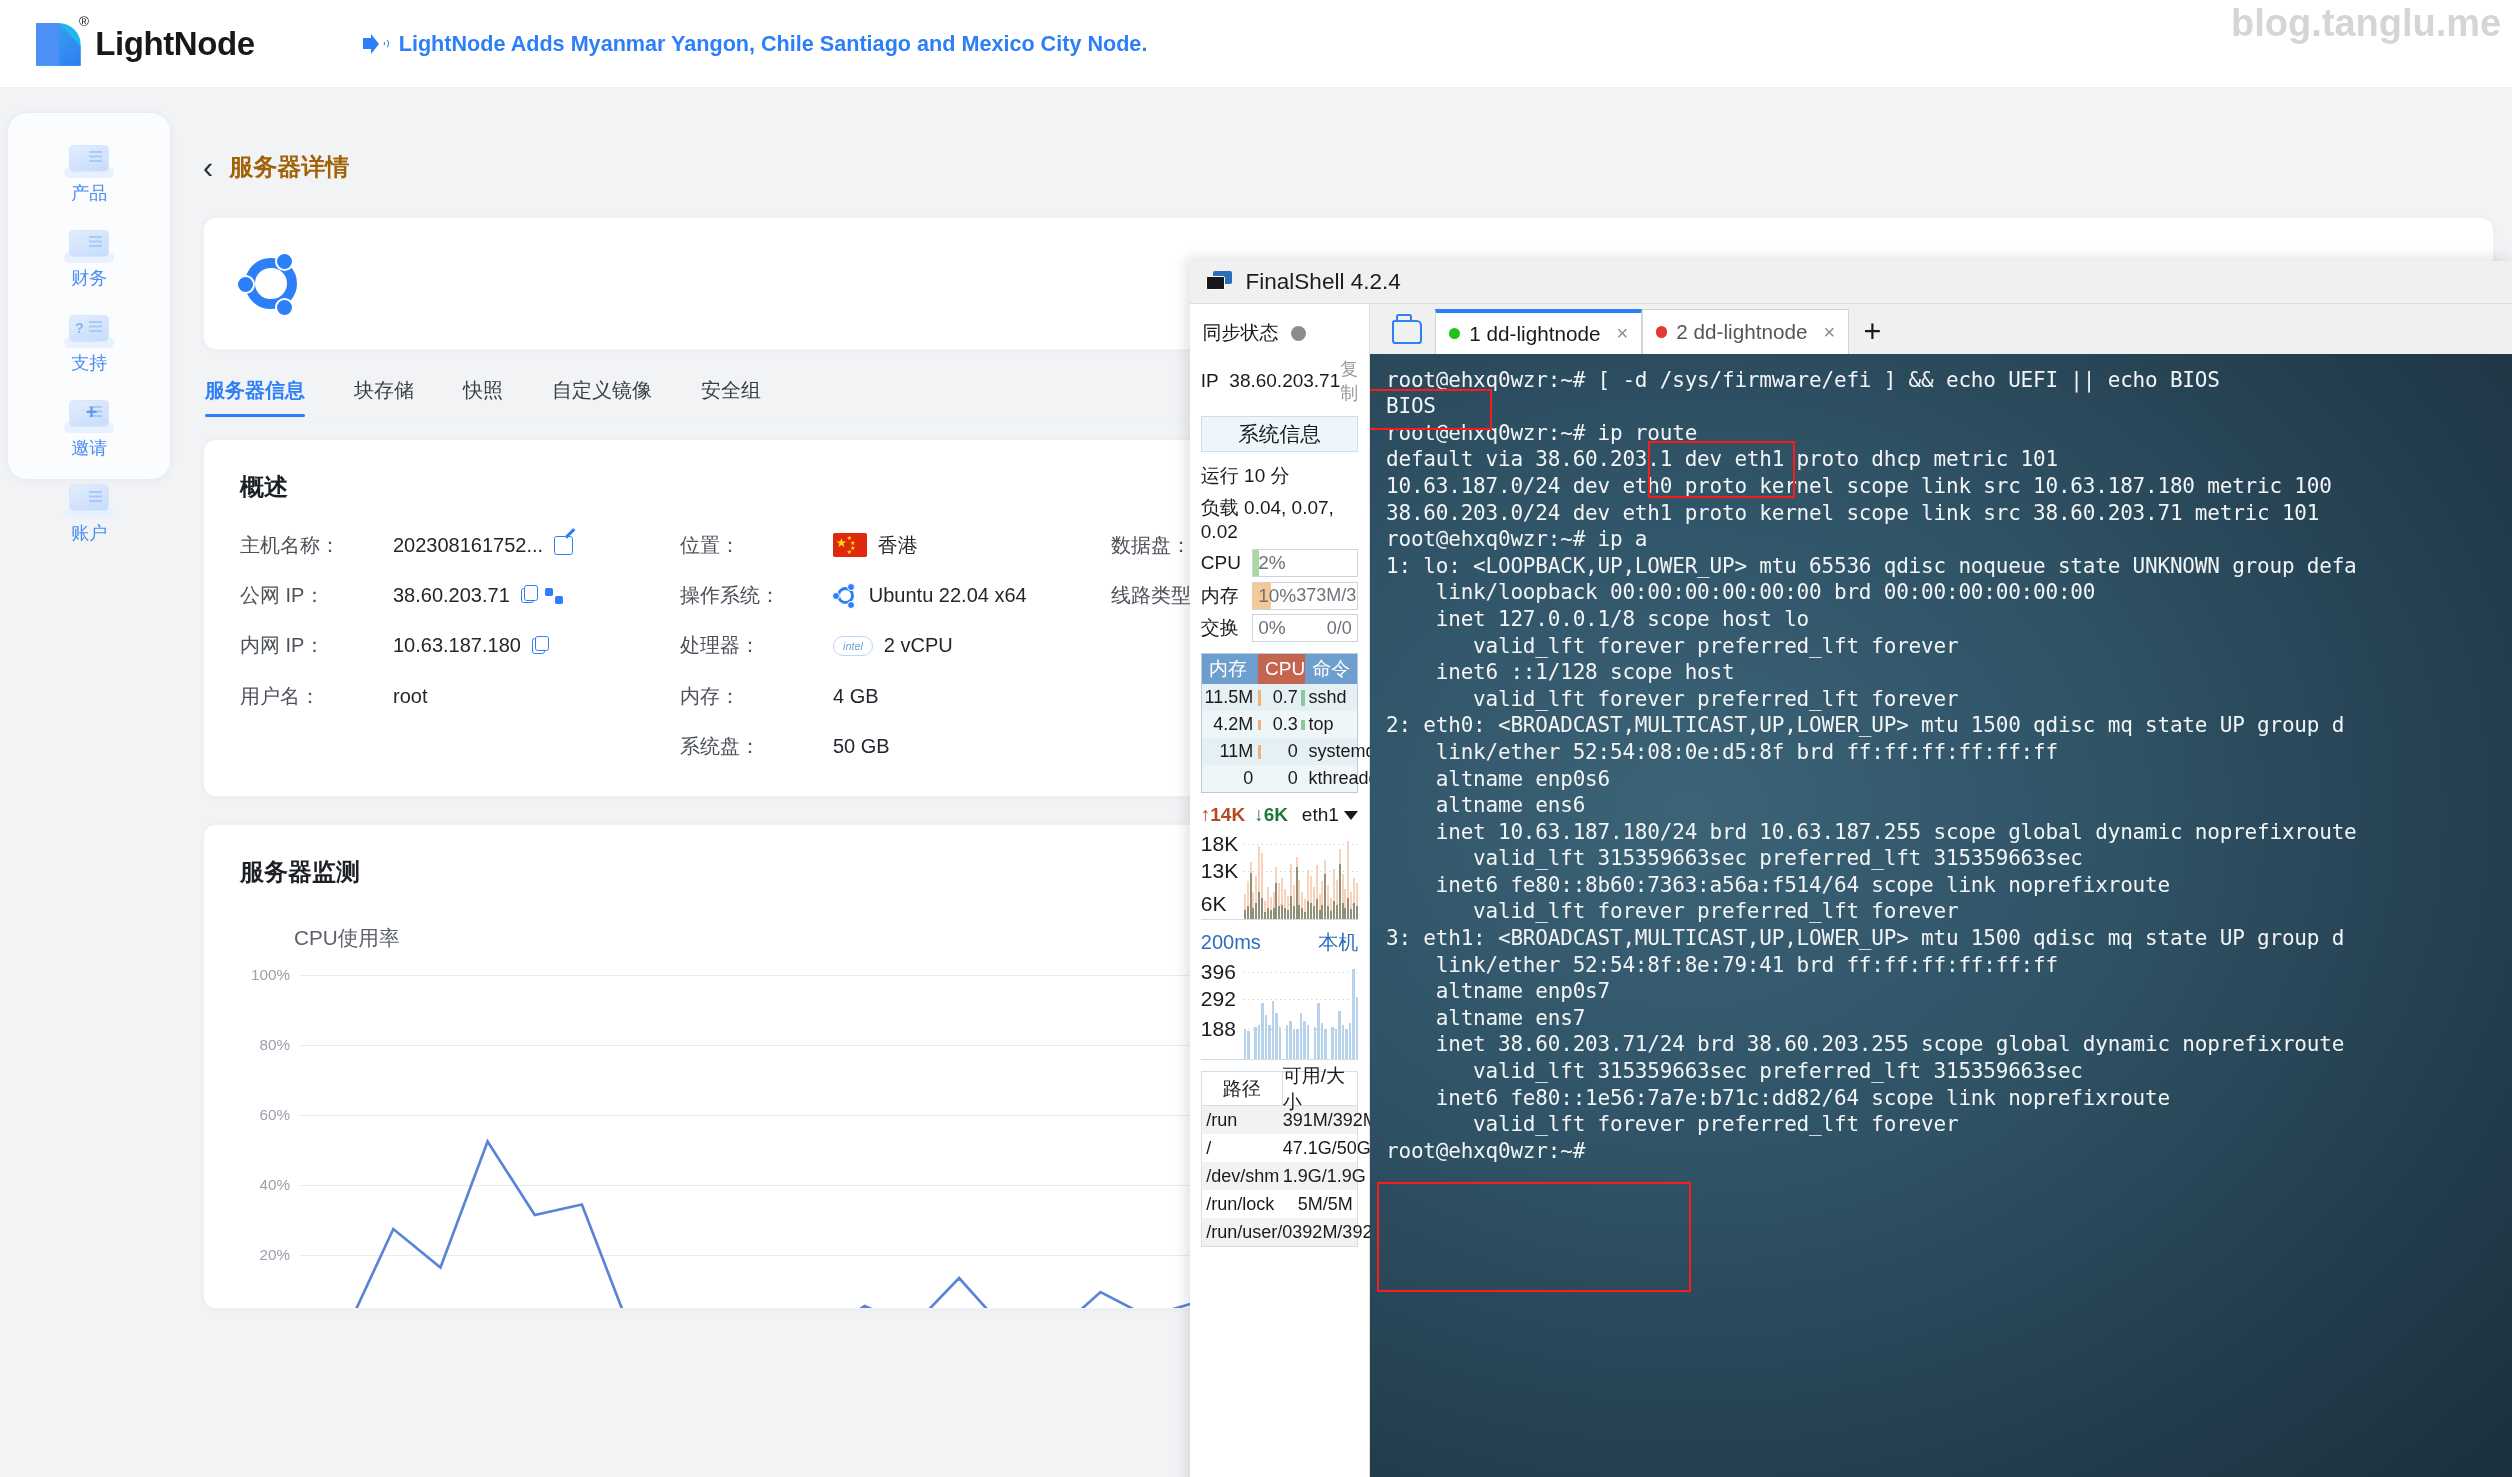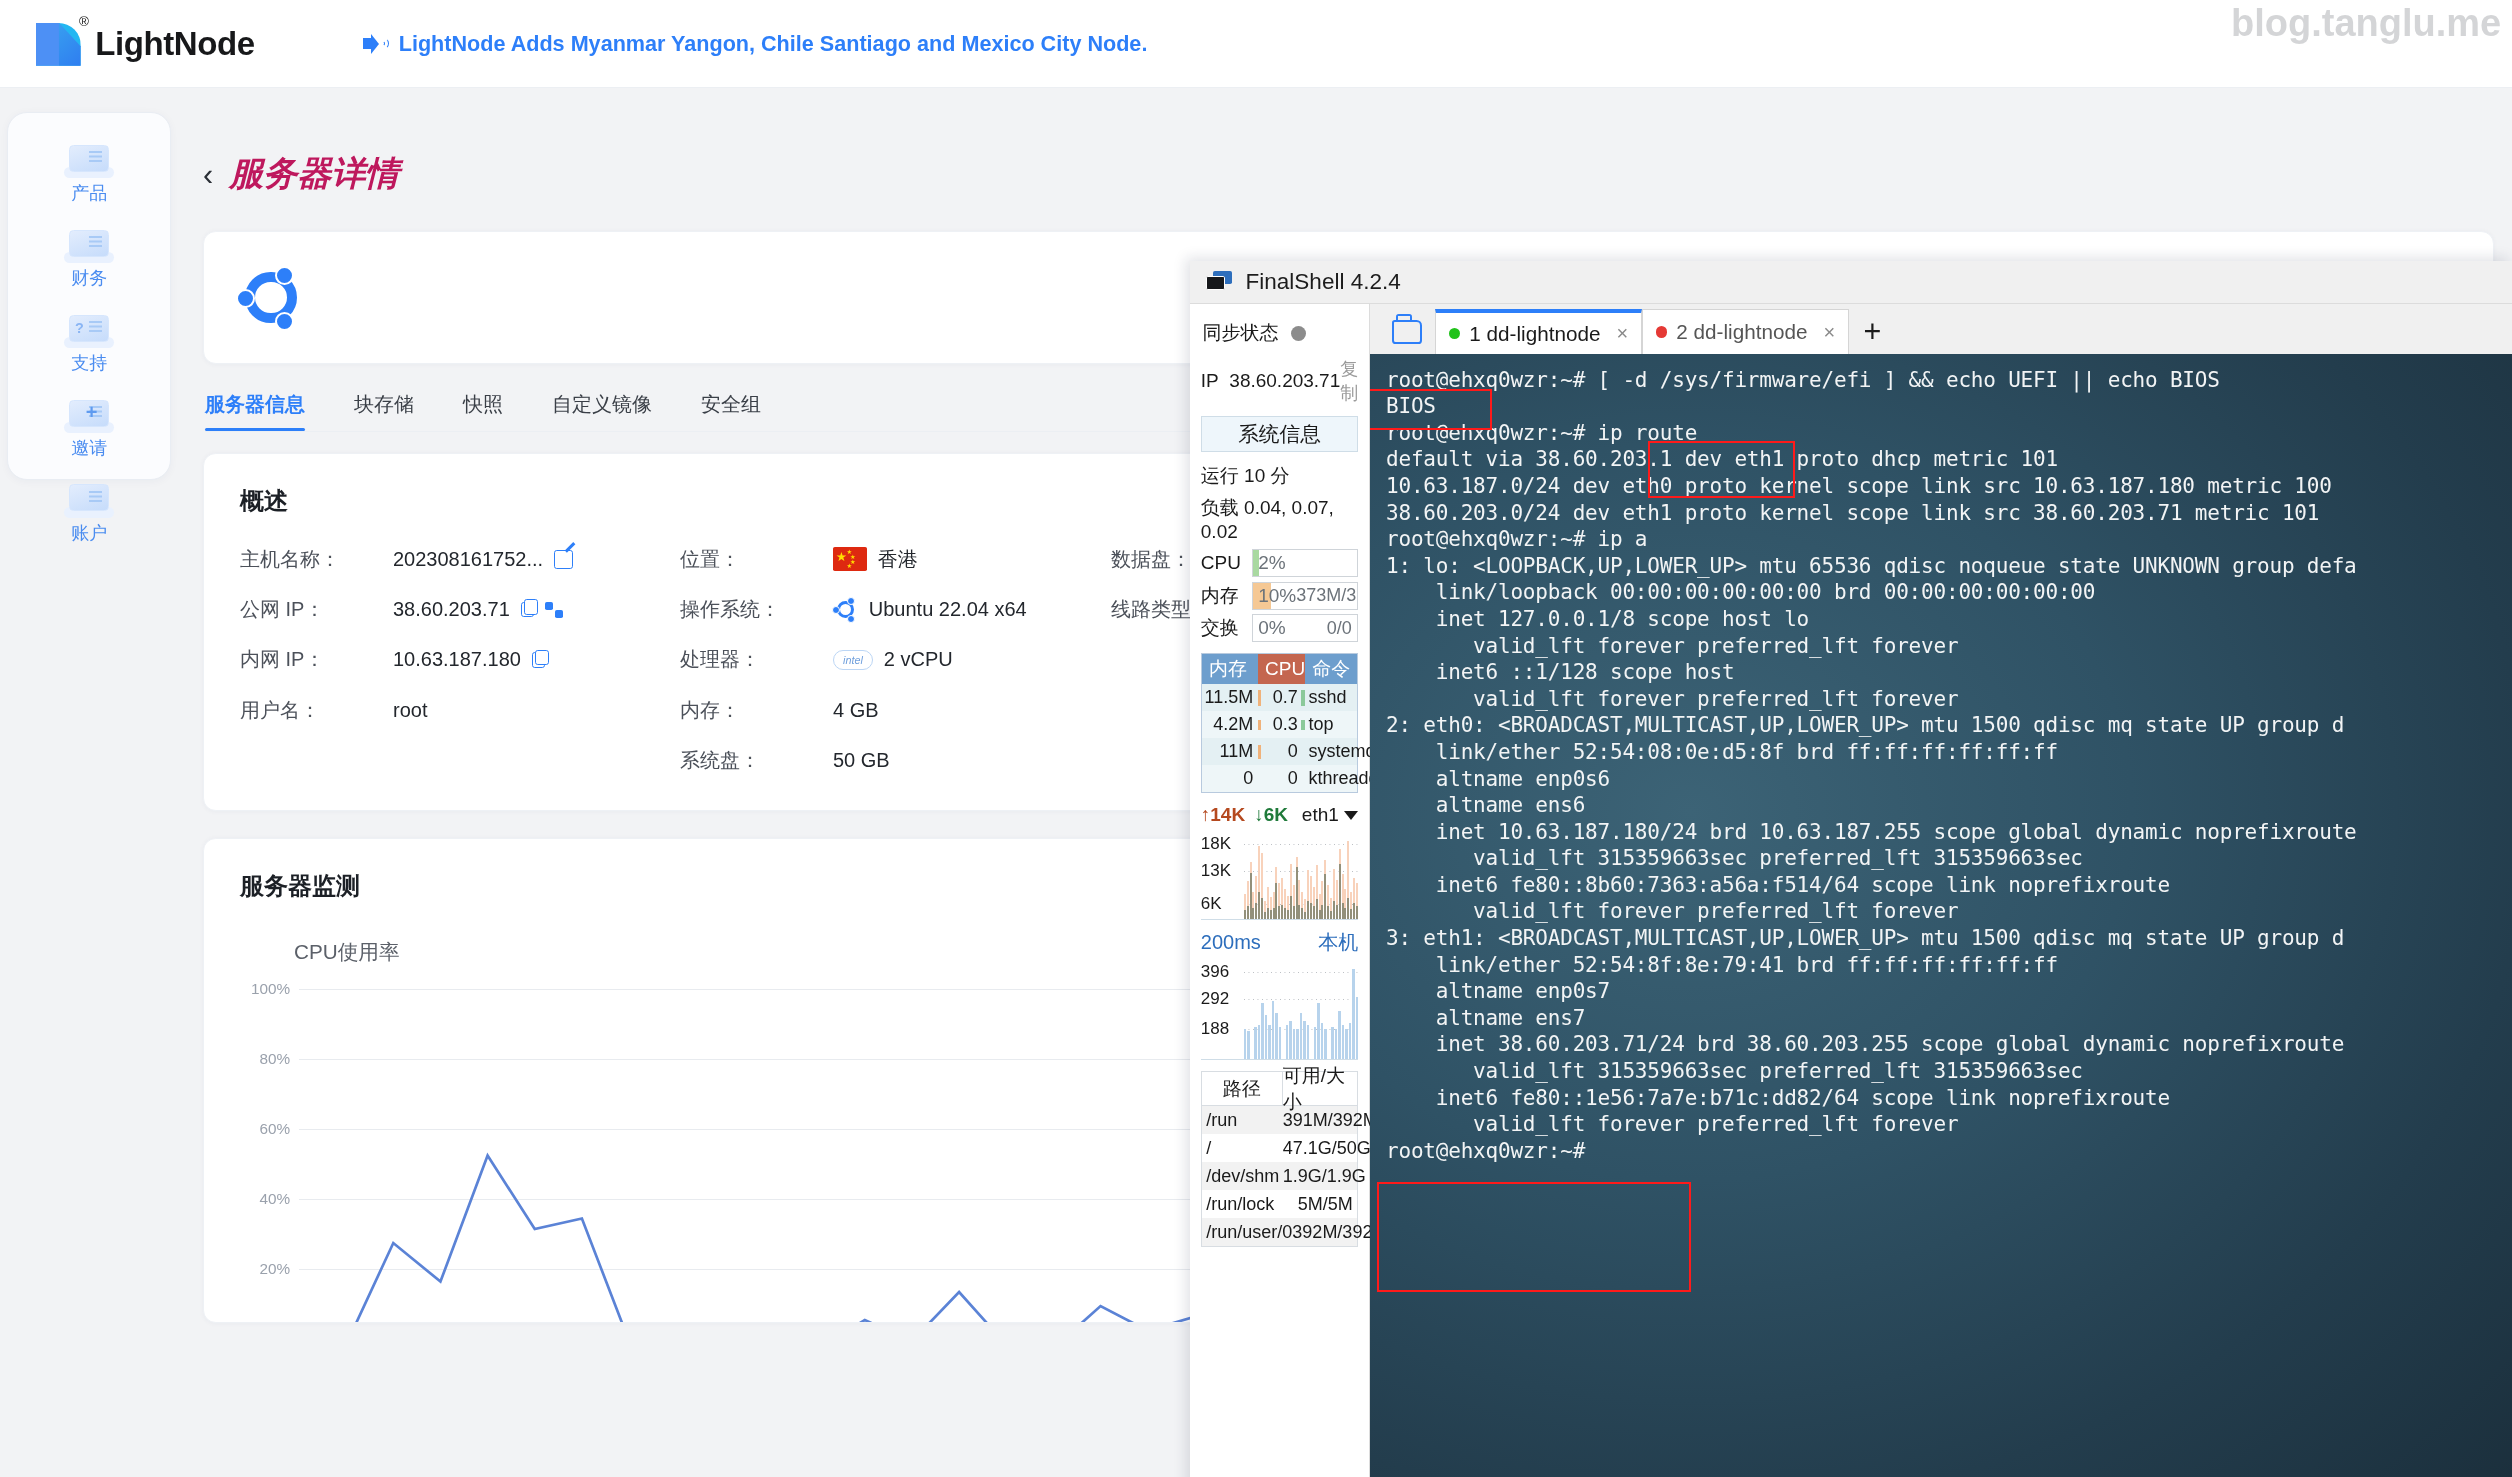--- a/index.html
+++ b/index.html
@@ -124,21 +124,21 @@
     background: #e9f1fe;
   }
   .rail-ico .q { position:absolute; color:#8ab5f4; font-size:14.4px; font-weight:700; left:14.4px; top:13.5px; }
   .rail-ico .plus { position:absolute; color:#5f9bf0; font-size:20px; font-weight:700; left:25px; top:9px; }
   .rail-label { font-size: 18px; color: #4a8cf0; margin-top: 1.8px; }
 
   
   .main { position: absolute; left: 185px; top: 99px; right: 0; bottom: 0; }
   .page-head { display:flex; align-items:center; gap: 16px; margin: 52px 0 0 18px; }
   .back-chevron { font-size: 30.5px; color: #2b2f36; line-height: 1; cursor: pointer; }
-  .page-title { font-size: 34px; font-weight: 700; color: #be185d; font-style: italic; }
+  .page-title { font-size: 24px; font-weight: 700; color: #a16207; }
 
   .card {
     background: #fff; border: 0.9px solid #eef1f5; border-radius: 12.6px;
     box-shadow: 0 0.9px 5.4px rgba(30,50,90,.04);
   }
   .srv-card { margin: 34px 18px 0 18px; height: 133px; display:flex; align-items:center; padding-left: 34px; }
   .ubuntu-logo { width: 66px; height: 66px; position: relative; flex: none; margin-right: 27px; }
   .ubuntu-logo .ring {
     position:absolute; inset: 7.2px; border: 10px solid #2d7ff9; border-radius: 50%;
   }
@@ -250,21 +250,21 @@
   .pr-cpu { flex: 0 0 40px; text-align:right; padding-right: 3.6px; }
   .pr-bar2 { flex: 0 0 3.6px; }
   .pr-cmd { flex: 1; padding-left: 3.6px; }
 
   .net-head { display:flex; align-items:center; gap: 9px; margin-top: 10.8px; font-size: 19px; }
   .net-up { color:#b5491f; font-weight:600; }
   .net-dn { color:#1f7a3a; font-weight:600; }
   .net-if { margin-left:auto; color:#1a1a1a; display:flex; align-items:center; gap:5.4px; cursor:pointer;}
   .caret { width:0;height:0;border-left:7.2px solid transparent;border-right:7.2px solid transparent;border-top:9px solid #1a1a1a;}
   .graph { position: relative; height: 90px; margin-top: 3.6px; border-bottom: 0.9px solid #cfdde7;}
-  .graph .gy { position:absolute; left:0; font-size: 17px; color:#1a1a1a; transform: translateY(-50%); }
+  .graph .gy { position:absolute; left:0; font-size: 21px; color:#1a1a1a; transform: translateY(-50%); }
   .graph .plot { position:absolute; left: 43px; right: 0; top: 0; bottom: 0; display:flex; align-items:flex-end; gap:0.9px; }
   .graph .plot i { display:block; flex:1; }
   .graph .dots { position:absolute; left:43px; right:0; height:0.9px;
     background-image: linear-gradient(to right,#b9bdc2 0.9px, transparent 0.9px); background-size: 4.5px 0.9px; }
 
   .ping-head { display:flex; align-items:center; margin-top: 9px; font-size: 20px; }
   .ping-ms { color:#2d6ebc; }
   .ping-host { margin-left:auto; color:#2d6ebc; }
 
   .disk-table { margin-top: 10.8px; border: 0.9px solid #d8dde2; }

